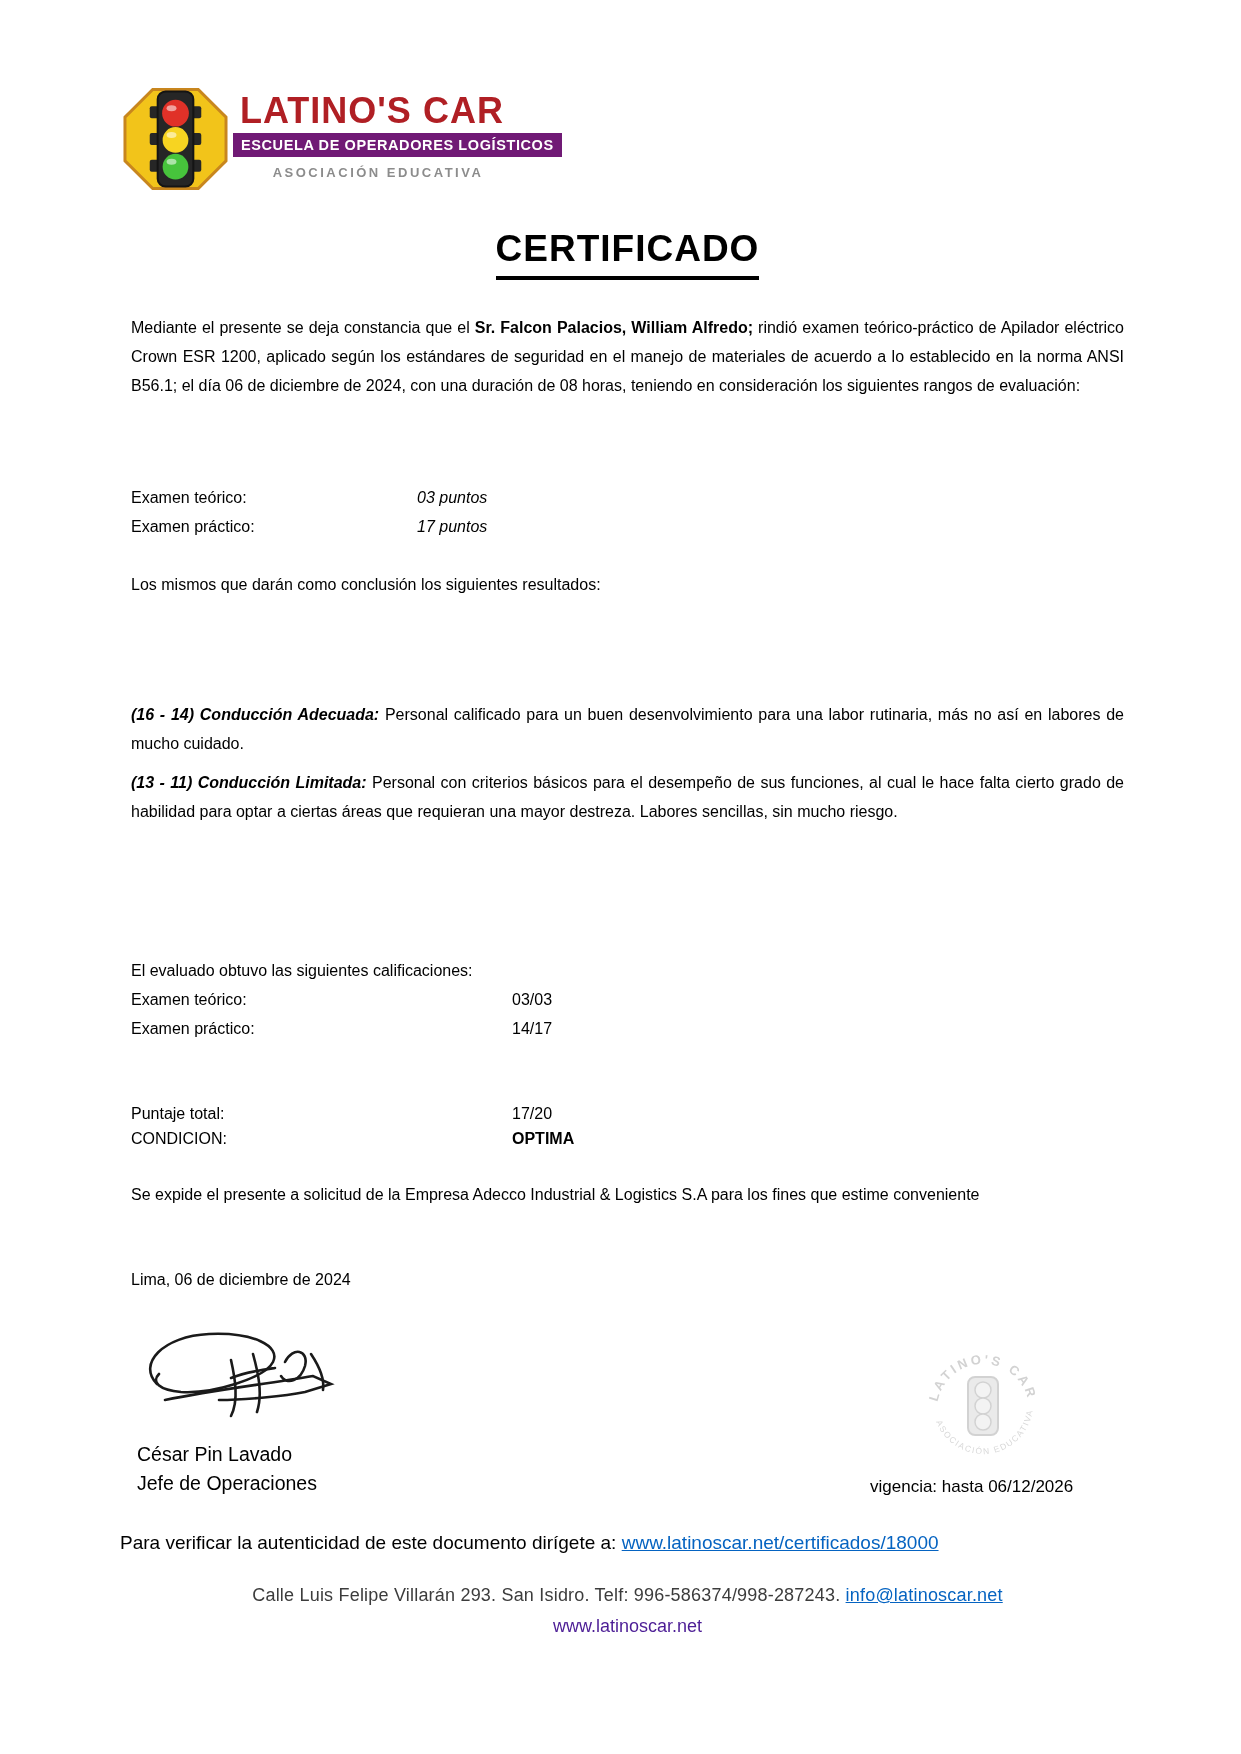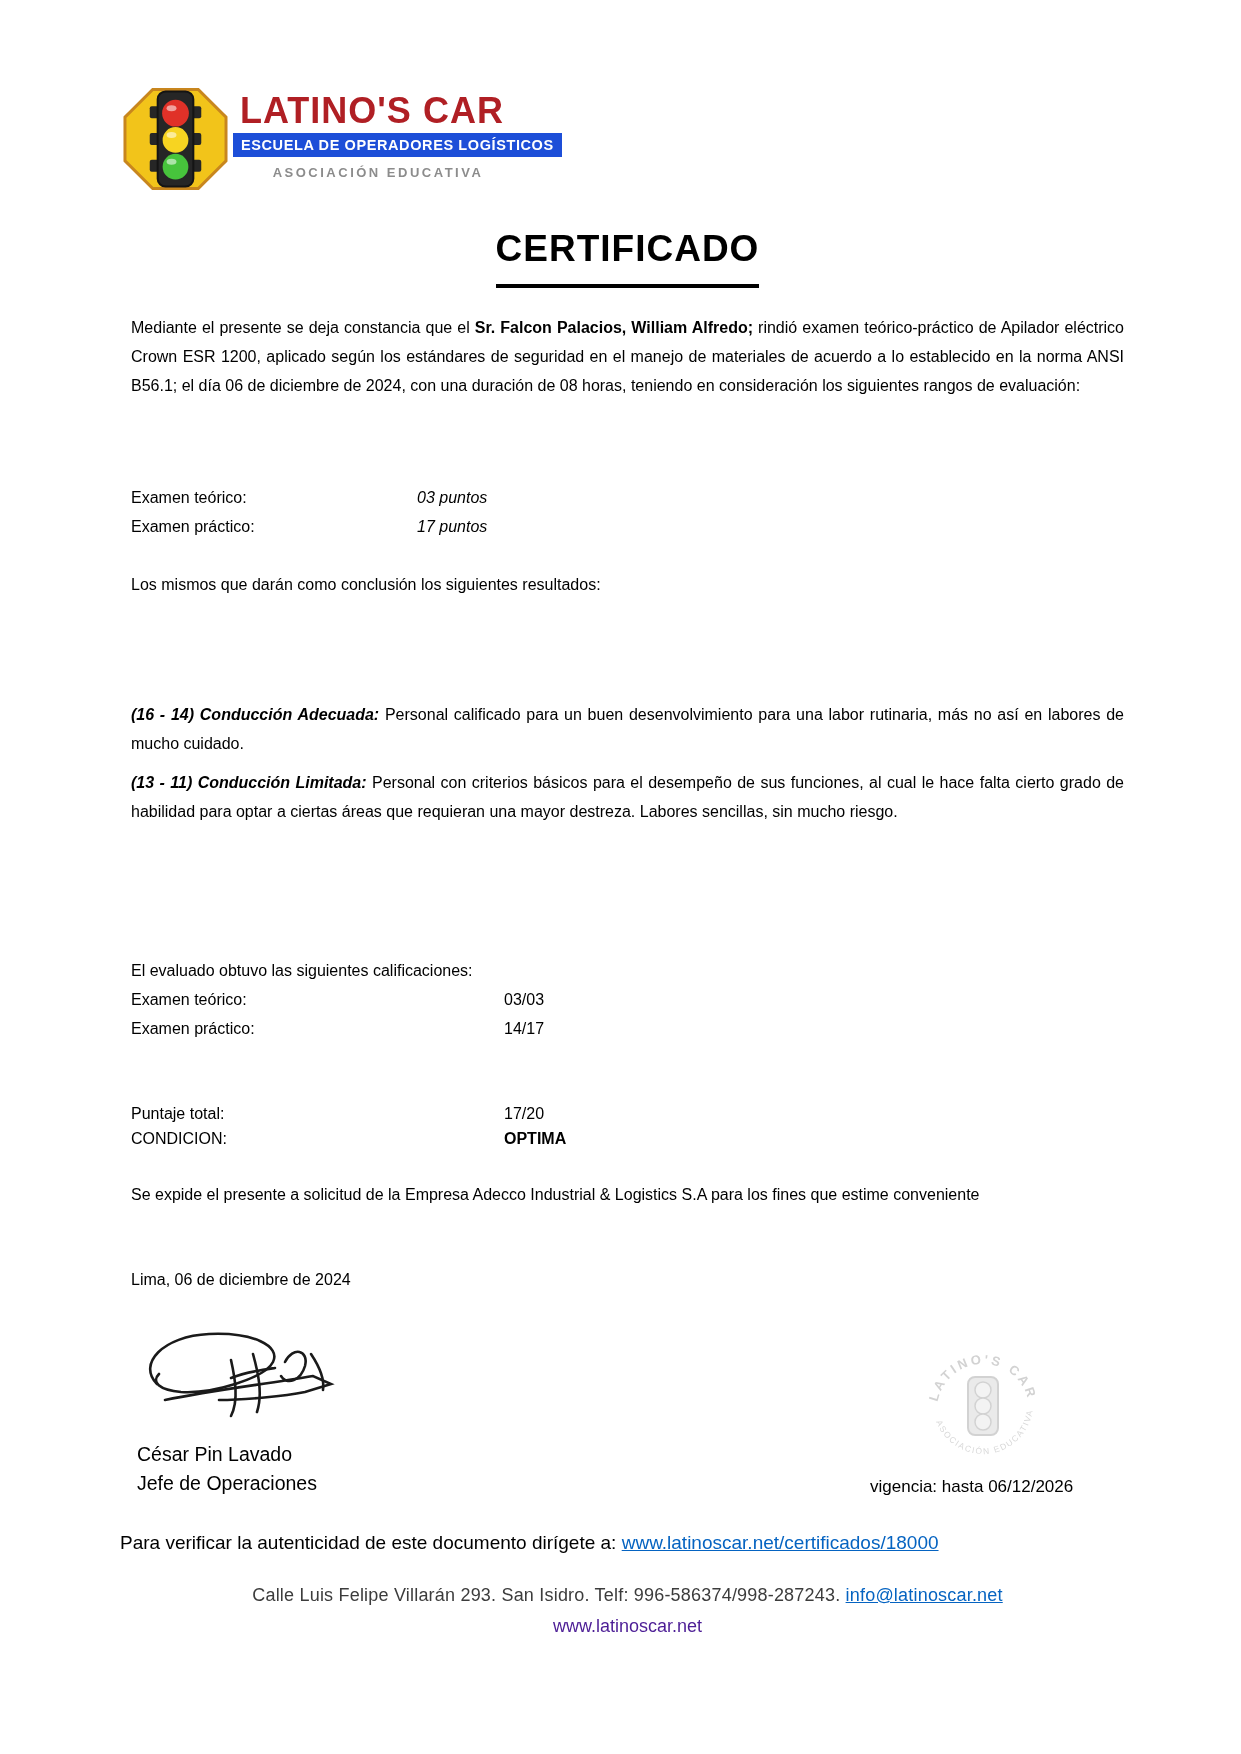--- a/index.html
+++ b/index.html
@@ -11,32 +11,32 @@
   .abs{position:absolute;}
   .content{left:131px;width:993px;}
   .body-text{font-size:16px;line-height:29px;}
   .justify{text-align:justify;}
   
   .logo{left:122px;top:86px;width:420px;height:112px;}
   .logo-octagon{position:absolute;left:0;top:0;width:107px;height:106px;}
   .brand-title{position:absolute;left:118px;top:4px;font-size:36px;font-weight:bold;
     letter-spacing:1px;color:#B01F24;white-space:nowrap;}
   .brand-bar{position:absolute;left:111px;top:47px;height:24px;line-height:24px;
-    background:#1d4ed8;color:#fff;font-size:14.5px;font-weight:bold;letter-spacing:.6px;
+    background:#701a75;color:#fff;font-size:14.5px;font-weight:bold;letter-spacing:.6px;
     padding:0 8px;white-space:nowrap;text-align:right;}
   .brand-tagline{position:absolute;left:111px;top:79px;width:290px;text-align:center;
     color:#8C8C8C;font-size:13px;font-weight:bold;letter-spacing:2.5px;white-space:nowrap;}
   
   .doc-title{top:228px;text-align:center;font-size:37px;font-weight:bold;letter-spacing:1px;}
-  .doc-title span{display:inline-block;border-bottom:4px solid #000;padding-bottom:14px;}
+  .doc-title span{display:inline-block;border-bottom:4px solid #000;padding-bottom:6px;}
   
   .line{position:relative;height:29px;white-space:nowrap;}
   .val{position:absolute;top:0;}
   .col1{left:286px;font-style:italic;}
-  .col2{left:373px;}
+  .col2{left:381px;}
   .bold{font-weight:bold;}
   .lead{font-weight:bold;font-style:italic;}
   
   .sig{left:135px;top:1326px;width:212px;height:98px;}
   .signer{left:137px;top:1440px;font-size:19.5px;line-height:29px;}
   .validity{left:870px;top:1477px;font-size:17px;}
   .watermark{left:920px;top:1344px;width:126px;height:126px;opacity:.75;}
   
   .verify-line{left:120px;top:1532px;font-size:19px;white-space:nowrap;}
   a.link{color:#0563C1;text-decoration:underline;cursor:pointer;}

